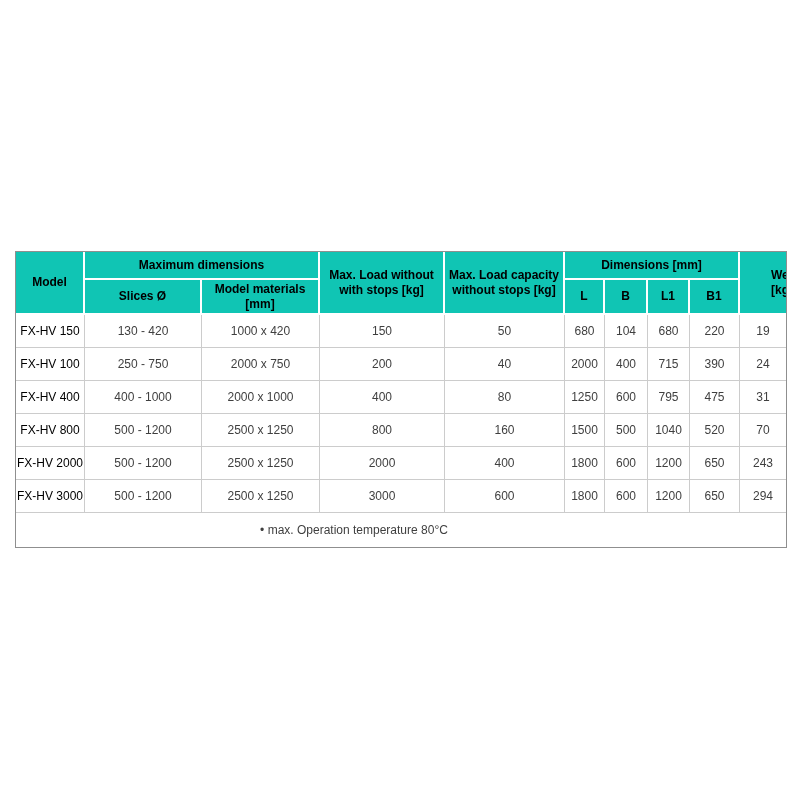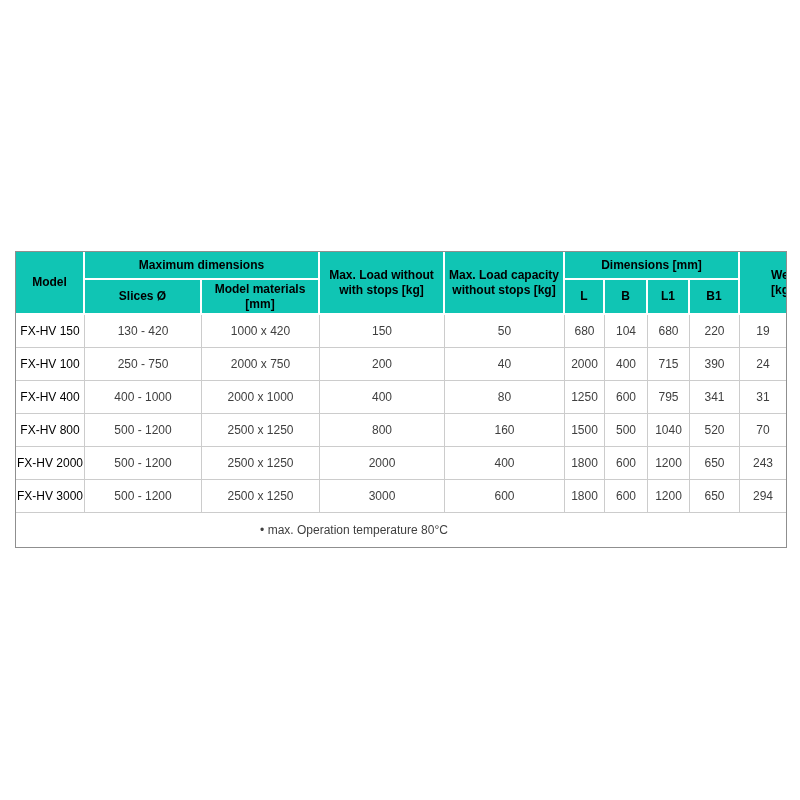--- a/index.html
+++ b/index.html
@@ -142,21 +142,21 @@
         </tr>
         <tr>
           <td class="model-cell">FX-HV 400</td>
           <td>400 - 1000</td>
           <td>2000 x 1000</td>
           <td>400</td>
           <td>80</td>
           <td>1250</td>
           <td>600</td>
           <td>795</td>
-          <td>341</td>
+          <td>475</td>
           <td>31</td>
         </tr>
         <tr>
           <td class="model-cell">FX-HV 800</td>
           <td>500 - 1200</td>
           <td>2500 x 1250</td>
           <td>800</td>
           <td>160</td>
           <td>1500</td>
           <td>500</td>

